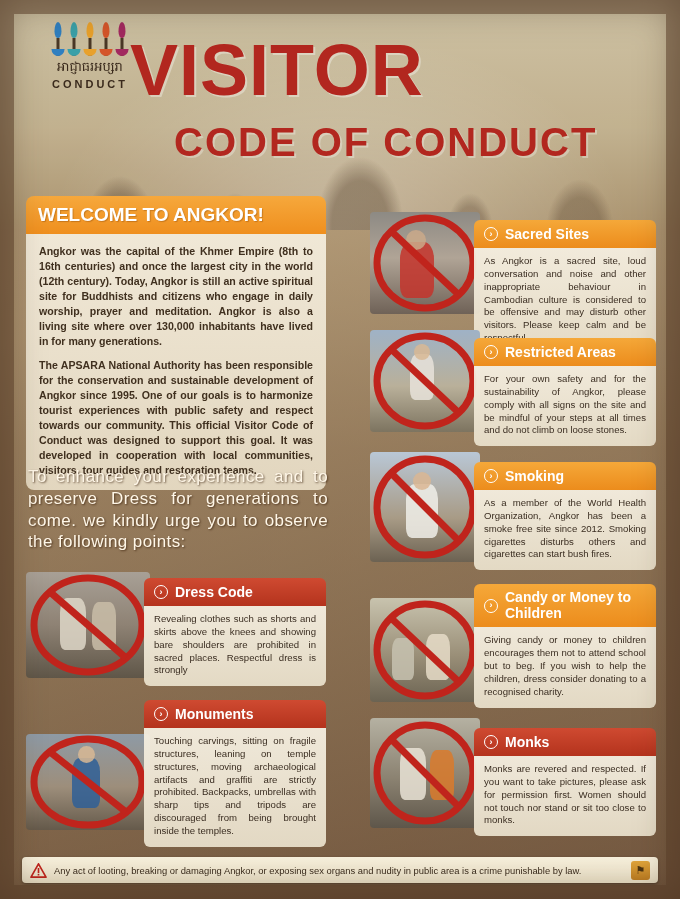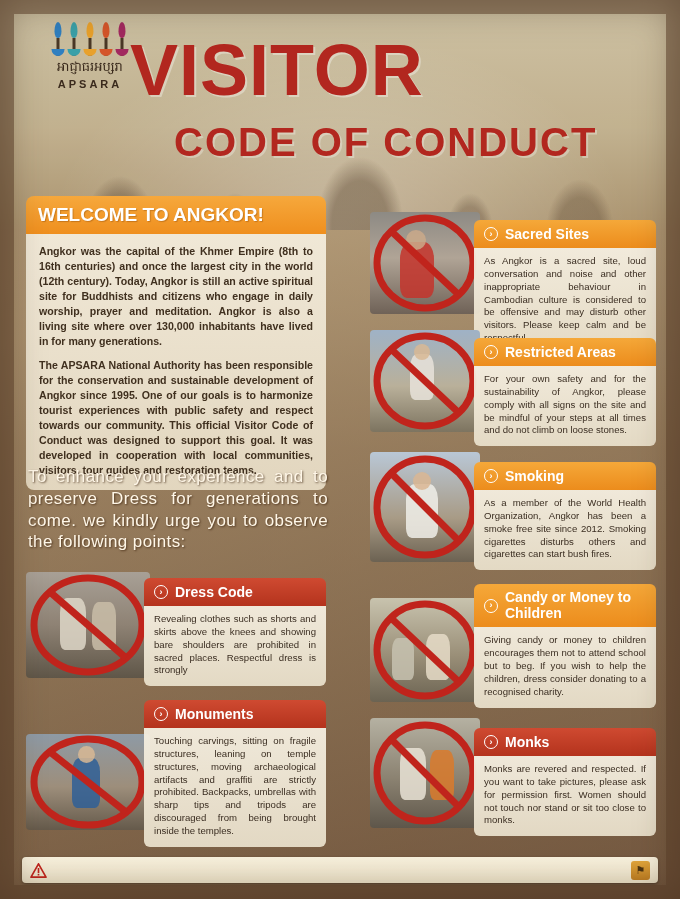--- a/index.html
+++ b/index.html
@@ -194,21 +194,21 @@
             <div class="stem"></div>
             <div class="bowl" style="background:#d4552a"></div>
           </div>
         <div class="flame">
             <div class="fl" style="background:#a2295f"></div>
             <div class="stem"></div>
             <div class="bowl" style="background:#a2295f"></div>
           </div>
       </div>
       <div class="khmer">អាជ្ញាធរអប្សរា</div>
-      <div class="apsara">APSARA</div>
+      <div class="apsara">CONDUCT</div>
     </div>
     <div class="title-visitor">VISITOR</div>
     <div class="title-conduct">CODE OF CONDUCT</div>
   </div>
 
   <div class="panel" id="welcome">
     <div class="wh">WELCOME TO ANGKOR!</div>
     <div class="wb">
       <p>Angkor was the capital of the Khmer Empire (8th to 16th centuries) and once the largest city in the world (12th century). Today, Angkor is still an active spiritual site for Buddhists and citizens who engage in daily worship, prayer and meditation. Angkor is also a living site where over 130,000 inhabitants have lived in for many generations.</p>
       <p>The APSARA National Authority has been responsible for the conservation and sustainable development of Angkor since 1995. One of our goals is to harmonize tourist experiences with public safety and respect towards our community. This official Visitor Code of Conduct was designed to support this goal. It was developed in cooperation with local communities, visitors, tour guides and restoration teams.</p>
@@ -356,17 +356,18 @@
       <div class="tb-body">Monks are revered and respected. If you want to take pictures, please ask for permission first. Women should not touch nor stand or sit too close to monks.</div>
     </div>
   </div>
 
   <div id="footer">
     <svg class="warn-tri" viewBox="0 0 20 18">
       <polygon points="10,1 19,17 1,17" fill="none" stroke="#c0241c" stroke-width="2" stroke-linejoin="round"></polygon>
       <rect x="9" y="6" width="2" height="6" fill="#c0241c"></rect>
       <rect x="9" y="13" width="2" height="2" fill="#c0241c"></rect>
     </svg>
+    <span>Any act of looting, breaking or damaging Angkor, or exposing sex organs and nudity in public area is a crime punishable by law.</span>
     <span class="foot-badge">⚑</span>
   </div>
 
   <div class="frame-edge"></div>
 </div>
 
 </body></html>

